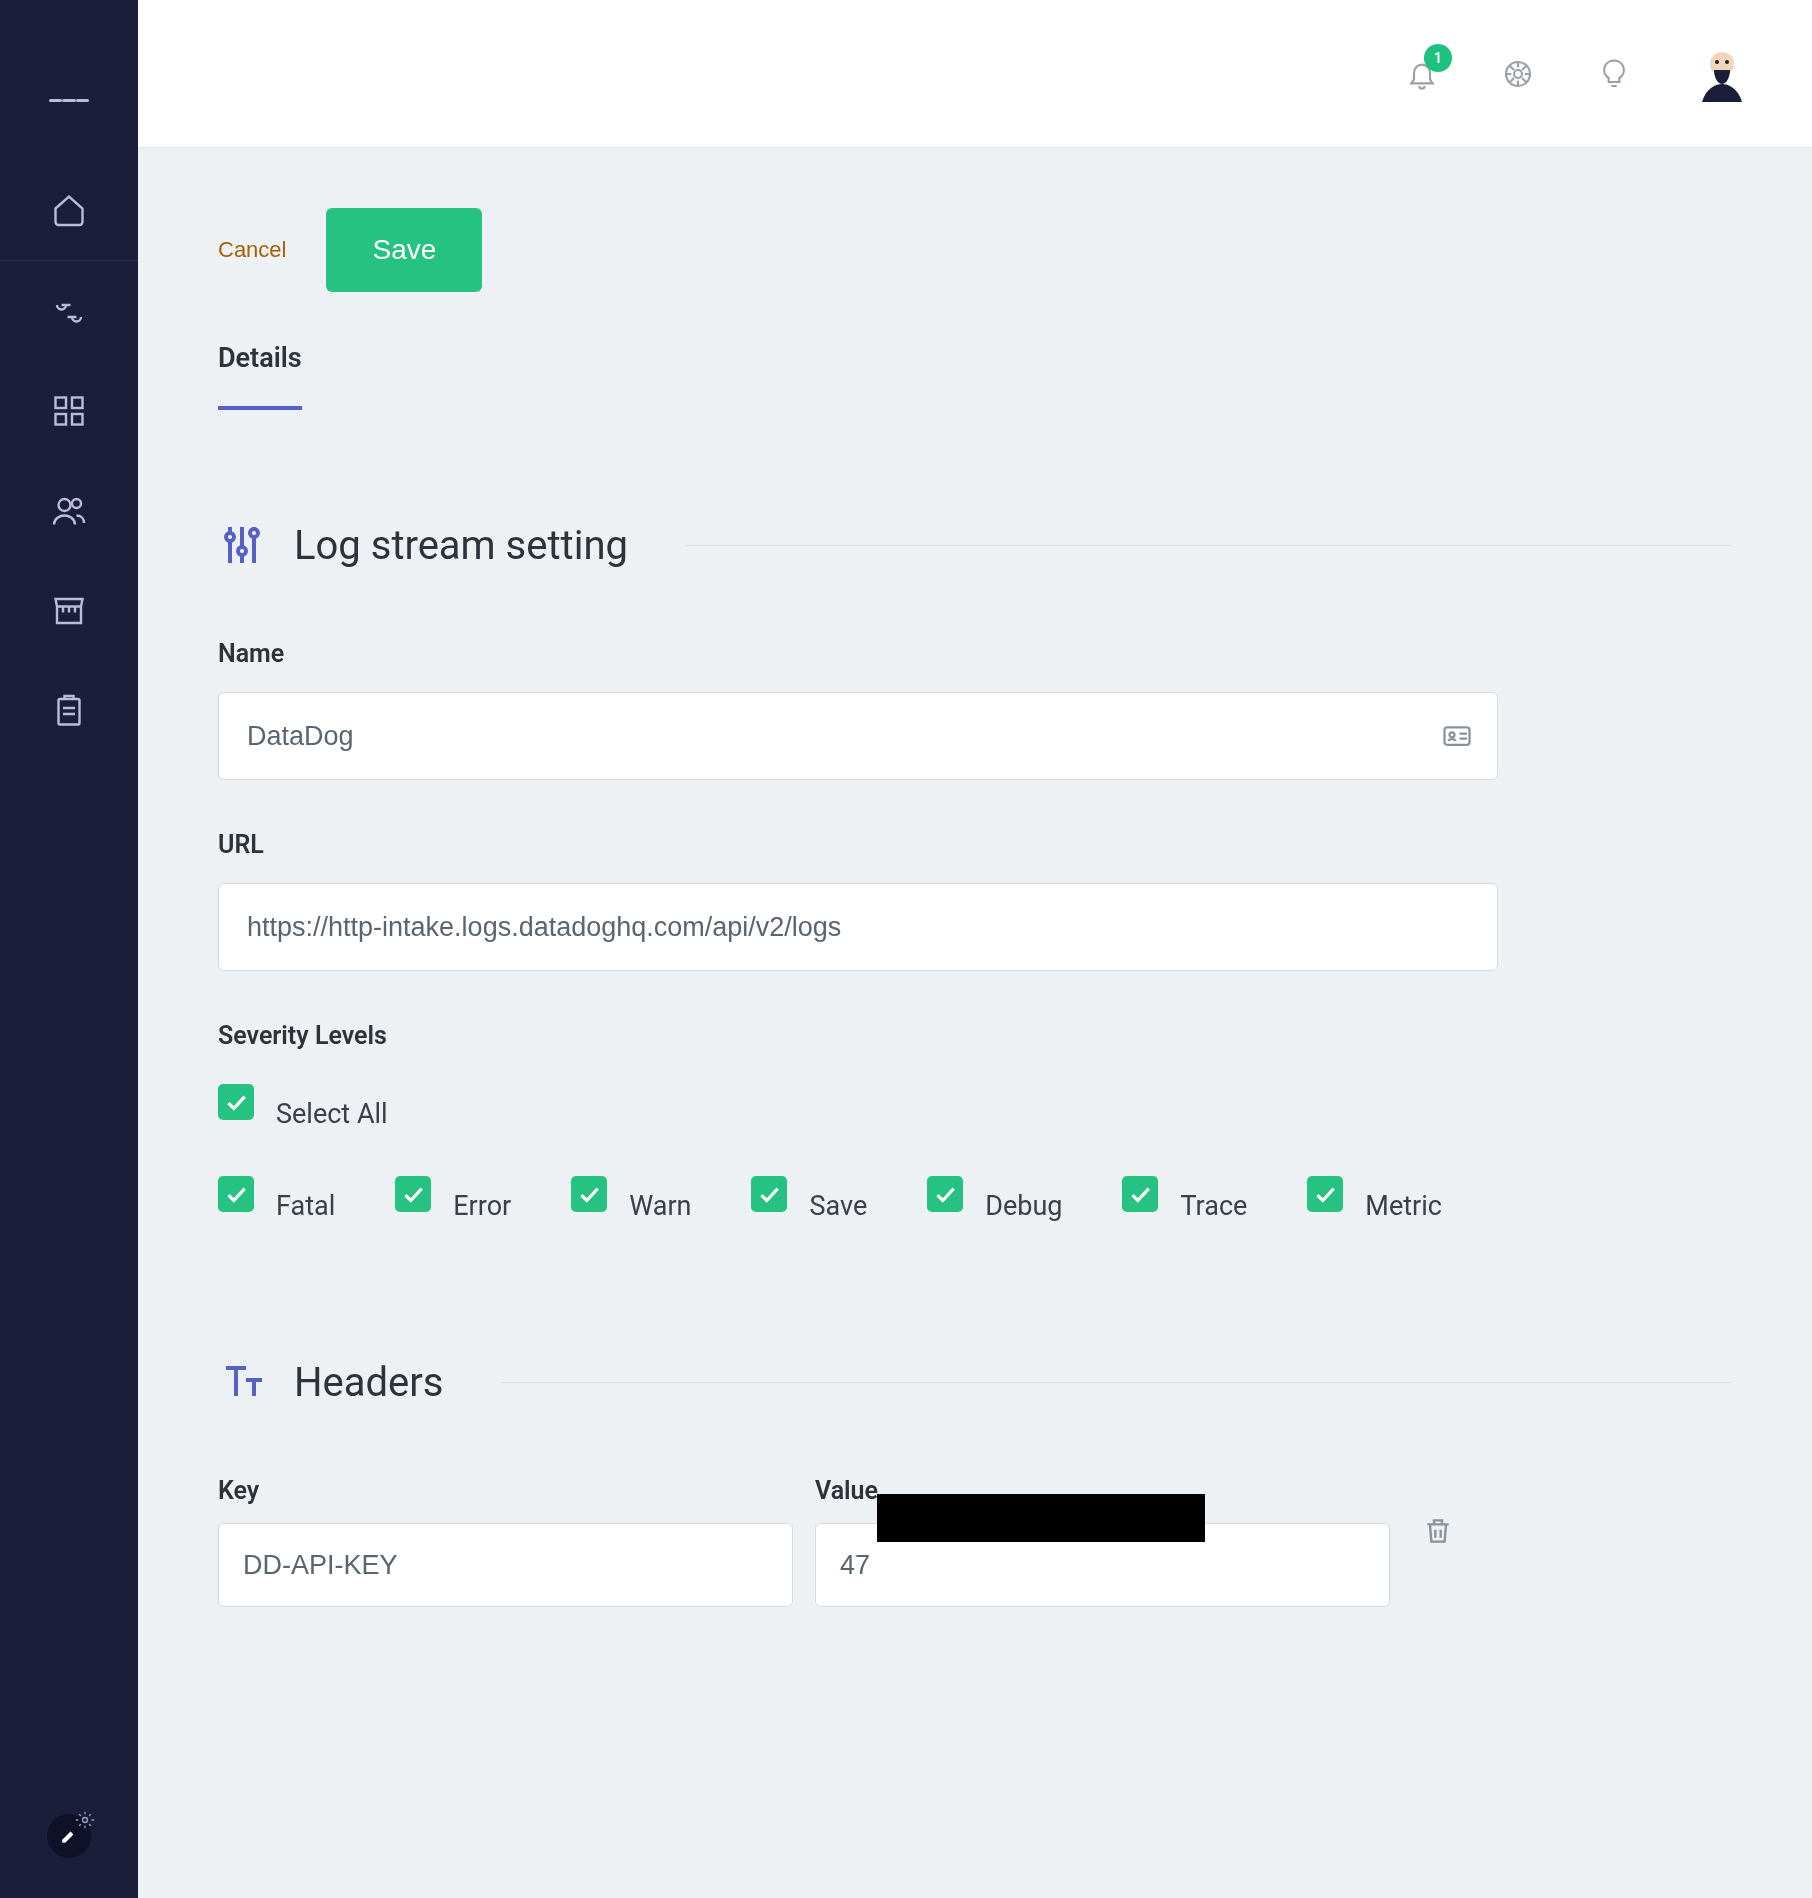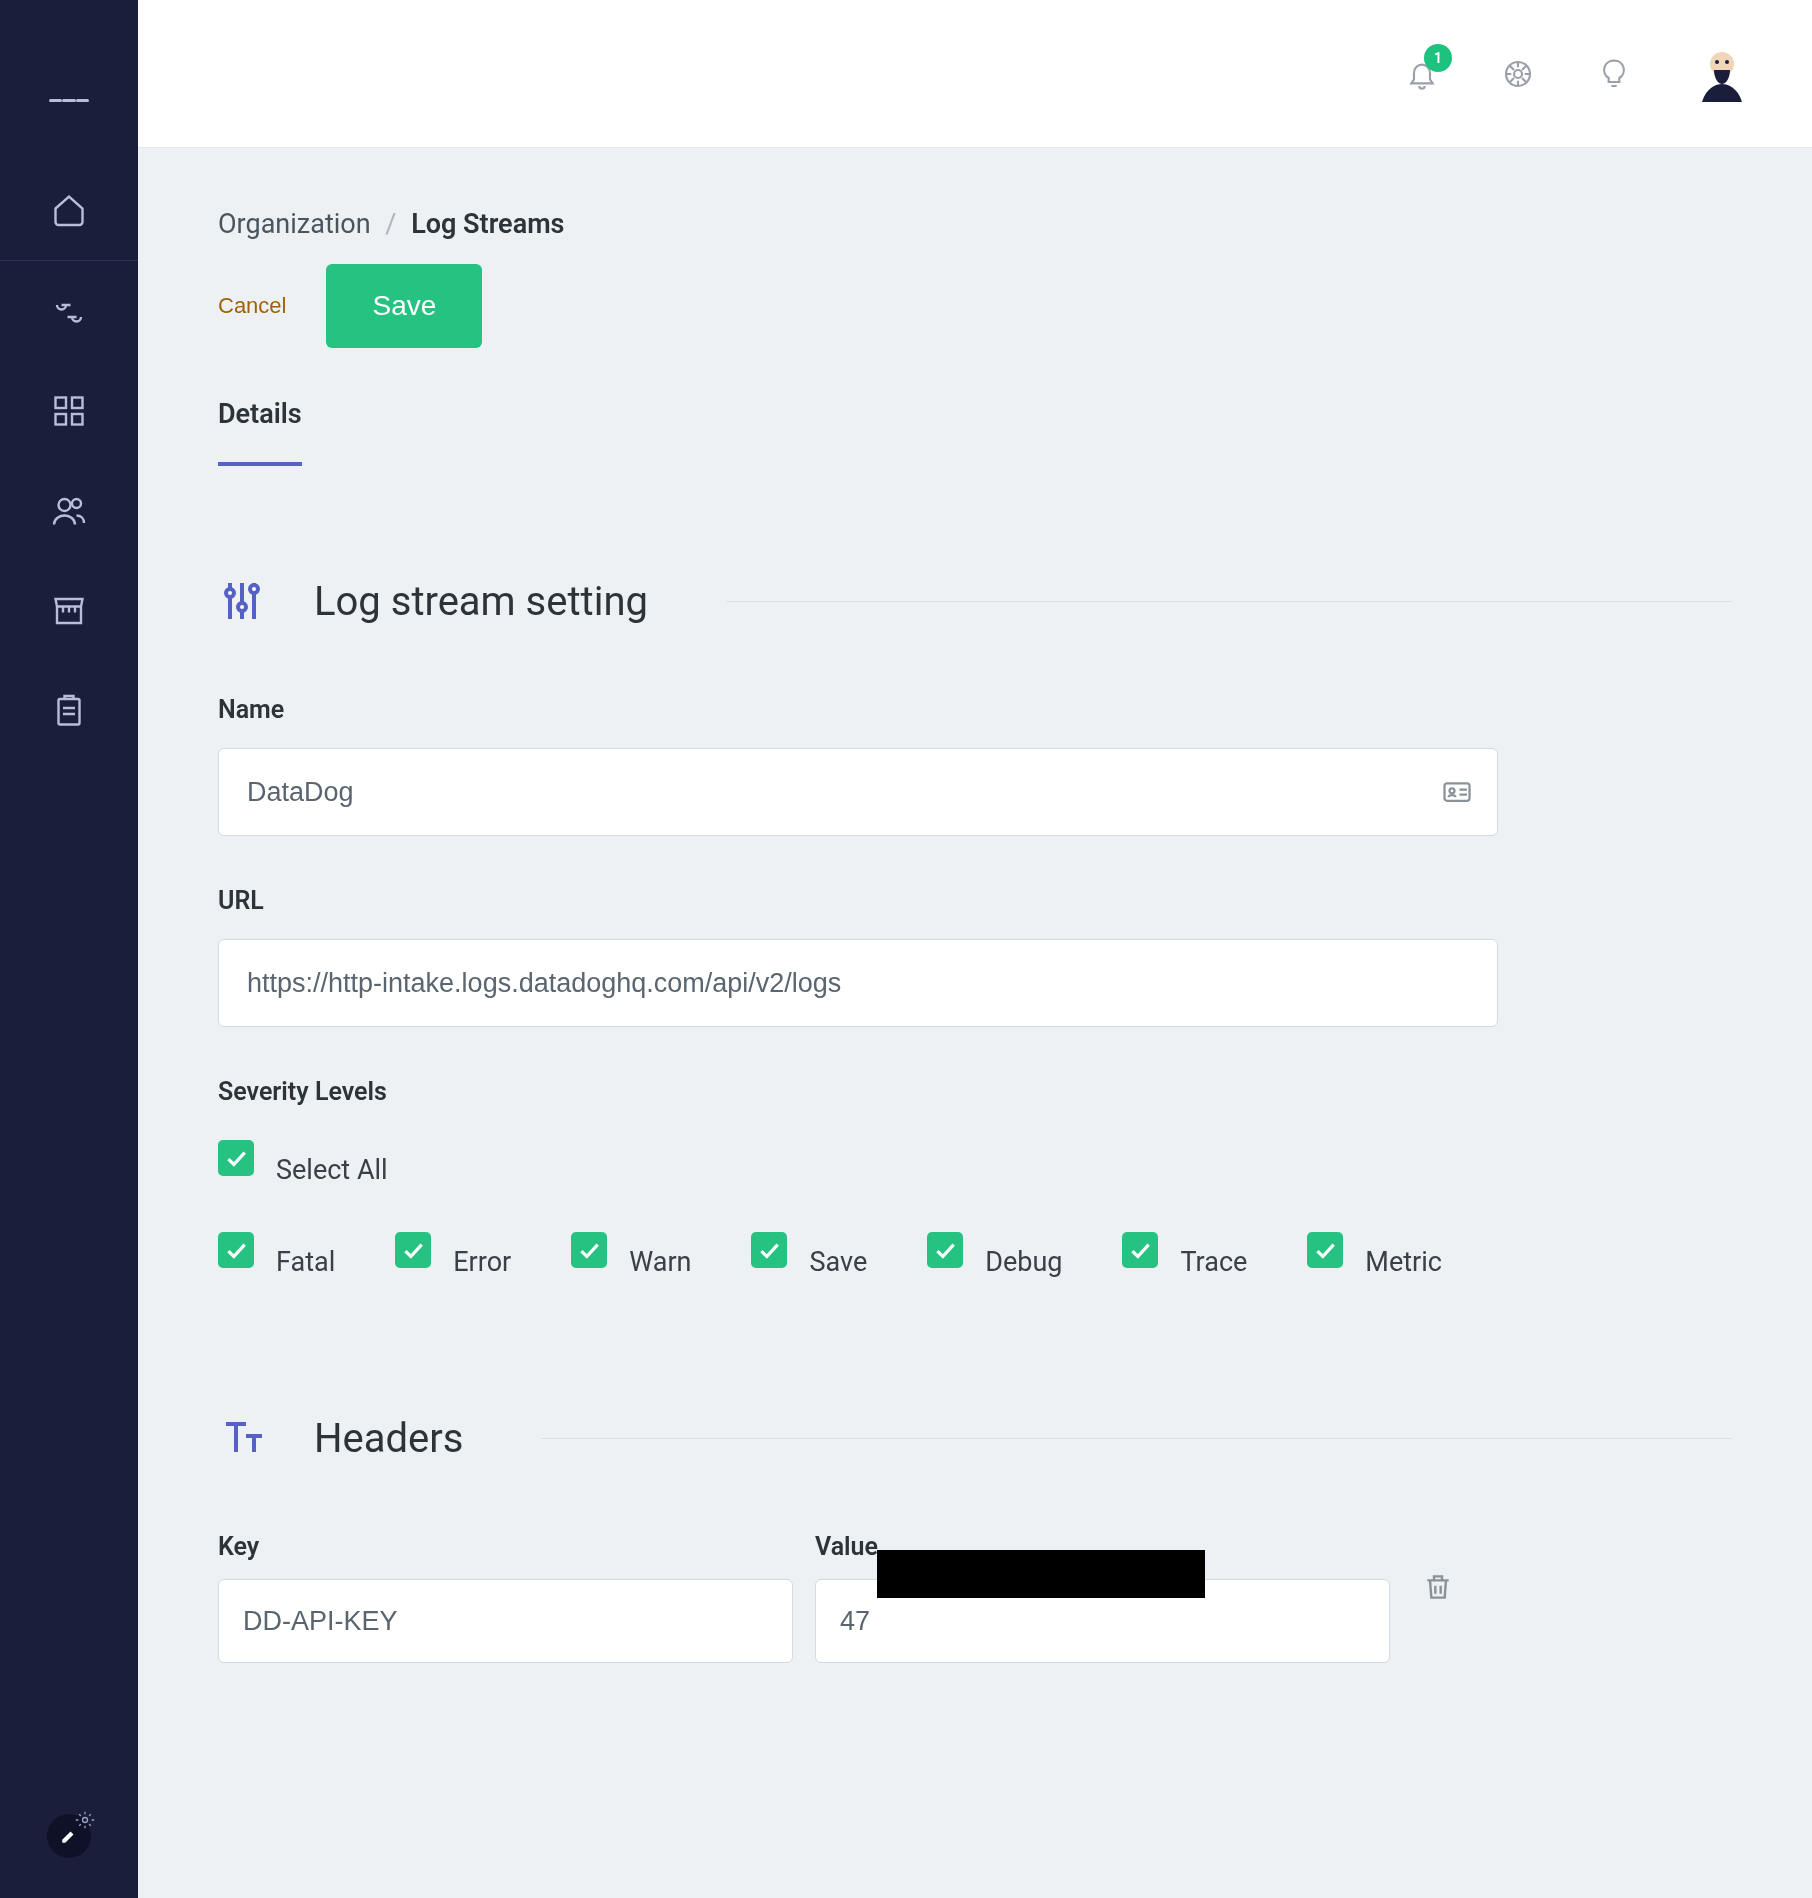--- a/index.html
+++ b/index.html
@@ -34,21 +34,21 @@
 
 .page-head { display: flex; justify-content: space-between; align-items: center; margin-bottom: 50px; }
 .page-title { font-size: 54px; font-weight: 600; color: #2c3339; }
 .actions { display: flex; gap: 40px; align-items: center; }
 .btn-cancel { background: none; border: none; font-size: 22px; color: #a16207; cursor: pointer; }
 .btn-save { background: #26c281; border: none; color: #fff; font-size: 28px; font-weight: 500; padding: 26px 46px; border-radius: 6px; cursor: pointer; }
 
 .tabs { border-bottom: 1px solid transparent; margin-bottom: 110px; }
 .tab { display: inline-block; font-size: 27px; font-weight: 600; color: #2c3339; padding-bottom: 32px; border-bottom: 4px solid #5561c4; cursor: pointer; }
 
-.section-head { display: flex; align-items: center; gap: 48px; margin-bottom: 70px; }
+.section-head { display: flex; align-items: center; gap: 28px; margin-bottom: 70px; }
 .section-icon { width: 48px; height: 48px; color: #5561c4; }
 .section-icon svg { width: 48px; height: 48px; }
 .section-title { font-size: 40px; font-weight: 400; color: #2c3339; }
 .section-line { flex: 1; height: 1px; background: #dbe0e5; margin-left: 30px; }
 
 .form-label { font-size: 25px; font-weight: 600; color: #2c3339; margin-bottom: 24px; display: block; }
 .input-wrap { position: relative; margin-bottom: 50px; max-width: 1280px; }
 .text-input { width: 100%; height: 88px; border: 1px solid #d4dade; border-radius: 6px; background: #fff; padding: 0 28px; font-size: 27px; color: #5a6570; }
 .text-input::placeholder { color: #8a9299; }
 .input-suffix-icon { position: absolute; right: 26px; top: 50%; transform: translateY(-50%); color: #8a9299; width: 30px; height: 30px; }
@@ -156,25 +156,20 @@
             <circle cx="30" cy="20" r="12" fill="#f2d5b8"></circle>
             <path d="M22 26c0 8 4 14 8 14s8-6 8-14" fill="#1a1e3b"></path>
             <path d="M10 58c4-14 14-18 20-18s16 4 20 18" fill="#1a1e3b"></path>
             <circle cx="25" cy="18" r="2" fill="#1a1e3b"></circle>
             <circle cx="35" cy="18" r="2" fill="#1a1e3b"></circle>
           </svg>
       </div>
     </div>
 
     <div class="content">
-      <div class="breadcrumb">
-        <span>Organization</span>
-        <span class="sep">/</span>
-        <span class="current">Log Streams</span>
-      </div>
 
       <div class="page-head">
         <div class="actions">
           <button class="btn-cancel">Cancel</button>
           <button class="btn-save">Save</button>
         </div>
       </div>
 
       <div class="tabs">
         <span class="tab">Details</span>

